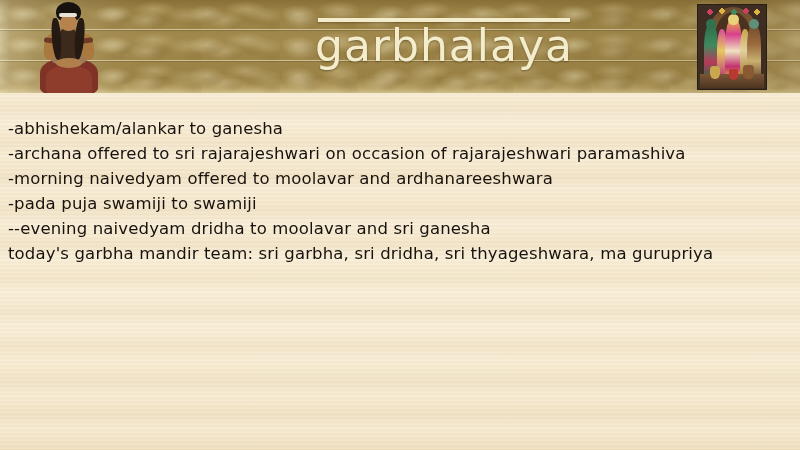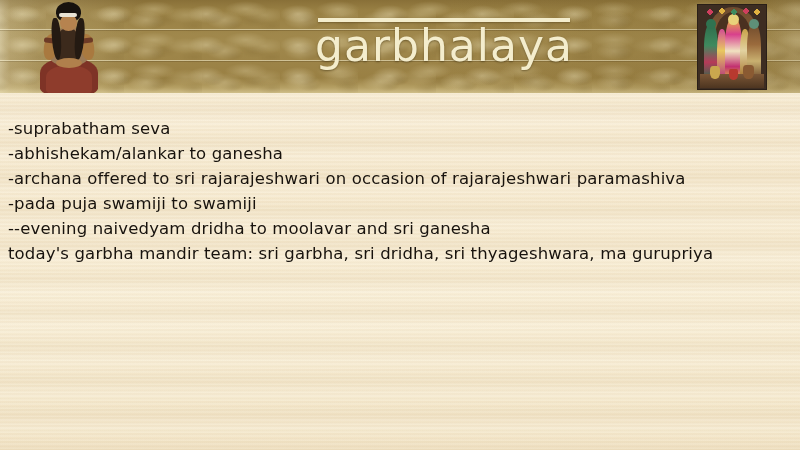--- a/index.html
+++ b/index.html
@@ -406,21 +406,21 @@
       <div class="deity-right-head"></div>
       <div class="shrine-flowers"></div>
       <div class="shrine-base"></div>
       <div class="shrine-pot-a"></div>
       <div class="shrine-lamp"></div>
       <div class="shrine-pot-b"></div>
     </div>
   </div>
 
   <div id="content">
-    <div class="line">-suprabatham seva</div>
     <div class="line">-abhishekam/alankar to ganesha</div>
     <div class="line">-archana offered to sri rajarajeshwari on occasion of rajarajeshwari paramashiva</div>
+    <div class="line">-morning naivedyam offered to moolavar and ardhanareeshwara</div>
     <div class="line">-pada puja swamiji to swamiji</div>
     <div class="line">--evening naivedyam dridha to moolavar and sri ganesha</div>
     <div class="line">today's garbha mandir team: sri garbha, sri dridha, sri thyageshwara, ma gurupriya</div>
   </div>
 
 </div>
 
 </body></html>

